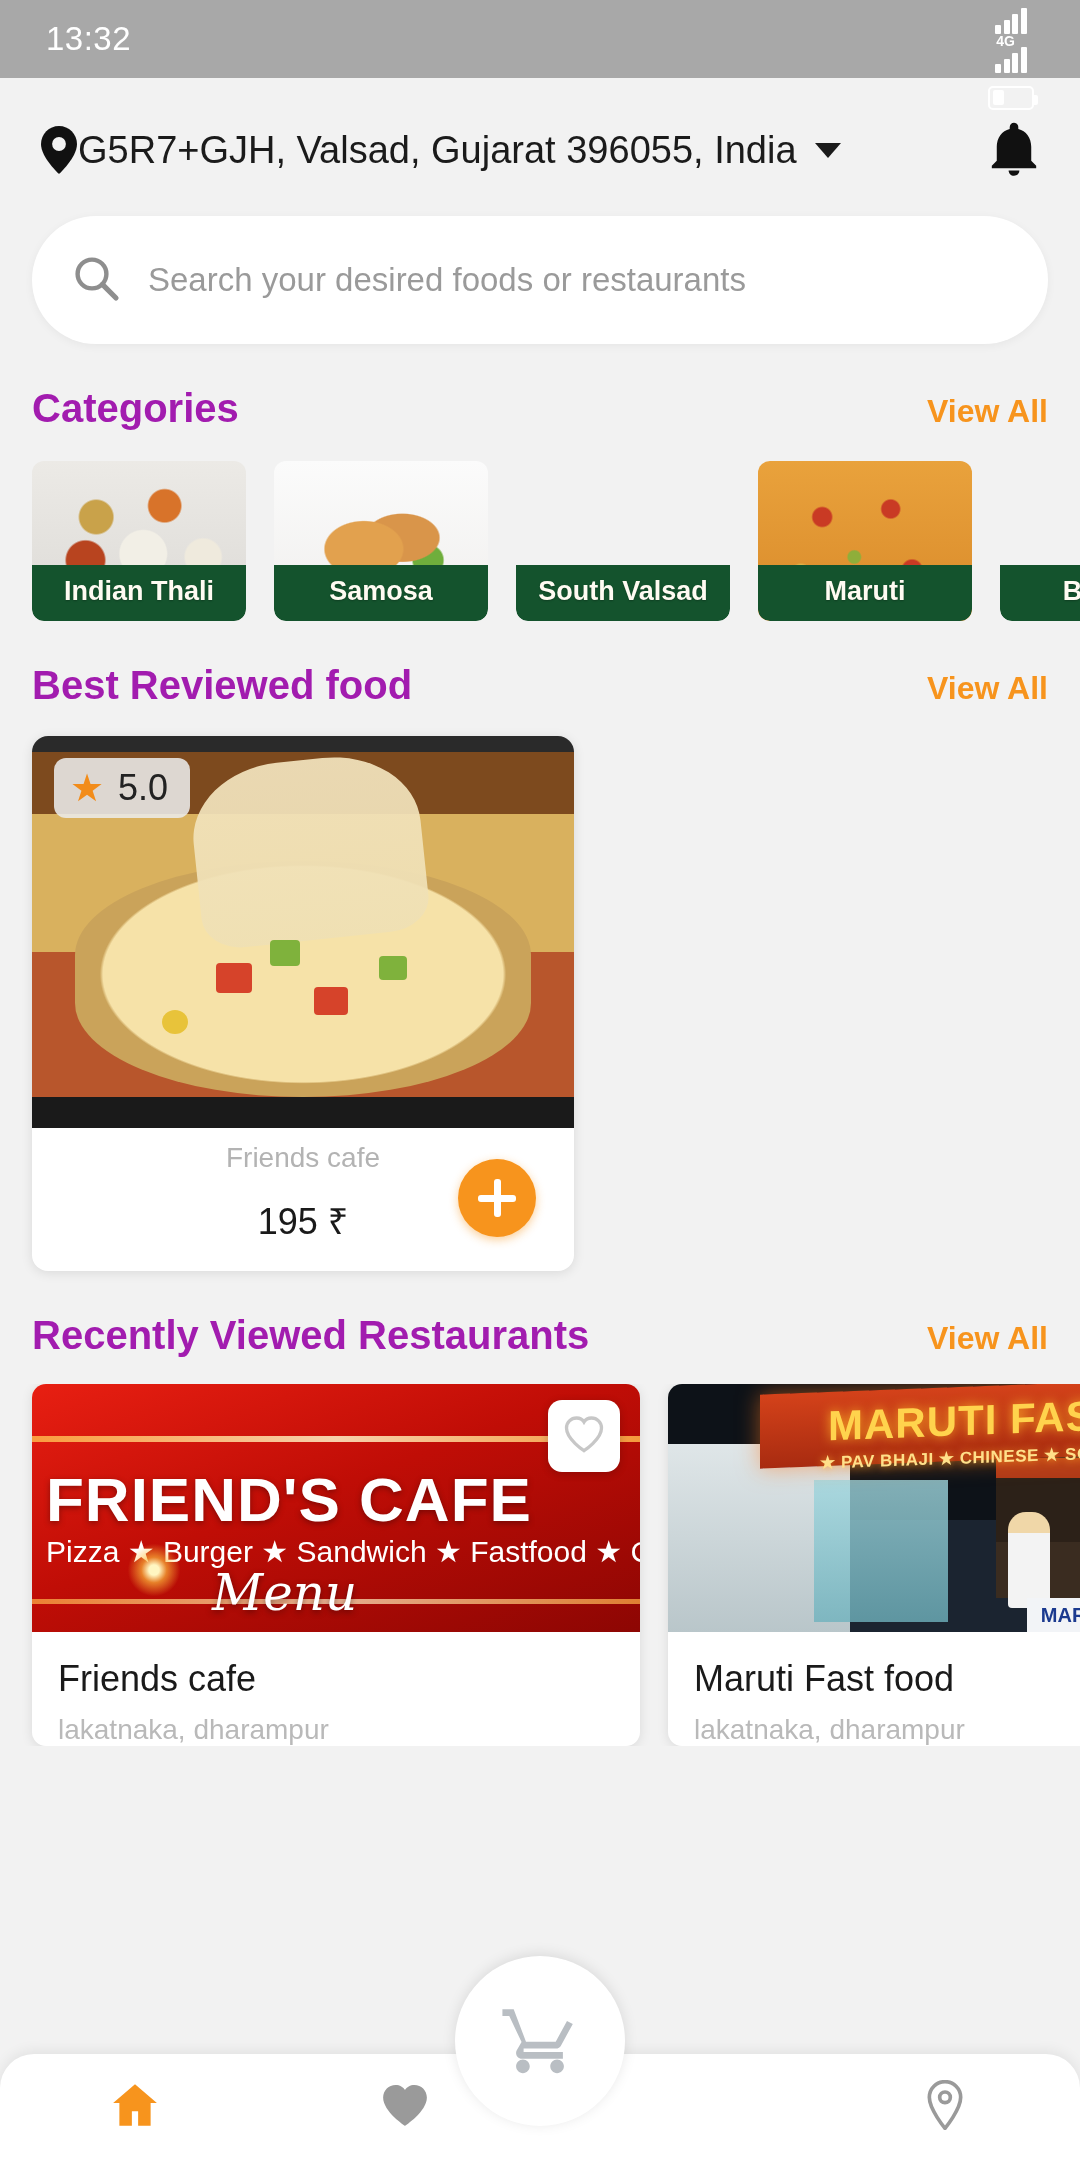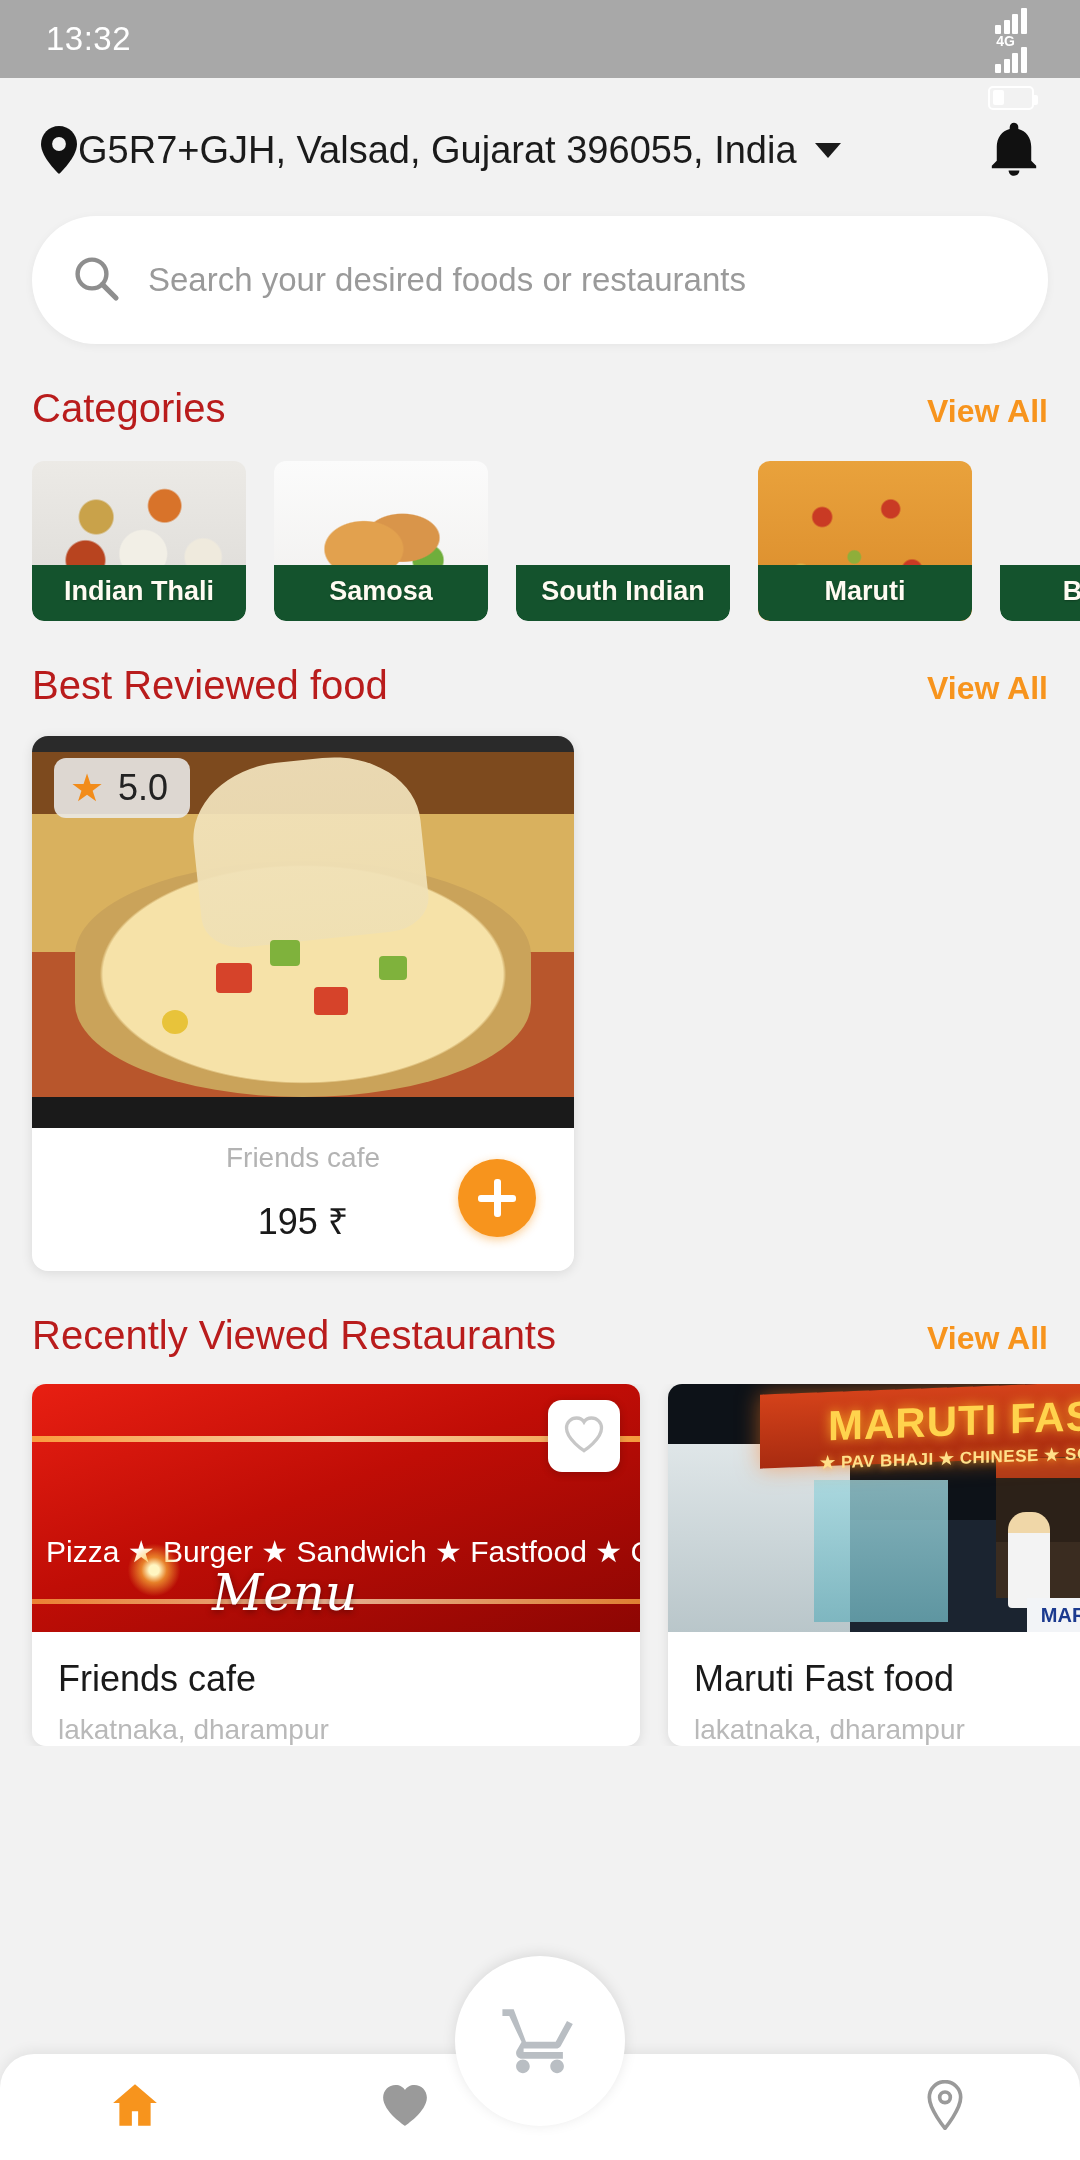--- a/index.html
+++ b/index.html
@@ -49,21 +49,21 @@
     margin: 38px 32px 0 32px; height: 128px; background: #ffffff;
     border-radius: 64px; display: flex; align-items: center; padding: 0 40px;
     box-shadow: 0 2px 10px rgba(0,0,0,.05);
   }
   .search svg { width: 48px; height: 48px; flex: 0 0 auto; }
   .search-ph { margin-left: 28px; font-size: 33px; color: #9a9a9a; }
 
   
   .sec-head { display: flex; align-items: baseline; justify-content: space-between;
               padding: 0 32px; margin-top: 42px; }
-  .sec-title { font-size: 40px; font-weight: 400; color: #b91c1c; }
+  .sec-title { font-size: 40px; font-weight: 700; color: #a21caf; }
   .view-all { font-size: 32px; font-weight: 700; color: #f7941d; }
 
   
   .cats { display: flex; gap: 28px; padding: 0 32px; margin-top: 30px;
           overflow: hidden; height: 160px; }
   .cat { flex: 0 0 214px; height: 160px; position: relative;
          border-radius: 12px; overflow: hidden; display: flex; align-items: flex-end; }
   .cat-img { position: absolute; inset: 0; }
   .cat-label { position: relative; width: 100%; background: #14532d;
                color: #fffbf2; font-size: 27px; font-weight: 700; text-align: center;
@@ -264,21 +264,21 @@
     <div class="cat">
       <div class="cat-img thali"></div>
       <div class="cat-label">Indian Thali</div>
     </div>
     <div class="cat">
       <div class="cat-img samosa"></div>
       <div class="cat-label">Samosa</div>
     </div>
     <div class="cat">
       <div class="cat-img southindian"></div>
-      <div class="cat-label">South Indian</div>
+      <div class="cat-label">South Valsad</div>
     </div>
     <div class="cat">
       <div class="cat-img pizza"></div>
       <div class="cat-label">Maruti</div>
     </div>
     <div class="cat">
       <div class="cat-img burger"></div>
       <div class="cat-label">Burger</div>
     </div>
   </div>
@@ -311,20 +311,21 @@
   <div class="sec-head">
     <div class="sec-title">Recently Viewed Restaurants</div>
     <div class="view-all">View All</div>
   </div>
   <div class="rest-row">
 
     <div class="rest-card">
       <div class="rest-banner ban-friends">
         <div class="glow1"></div>
         <div class="glow2"></div>
+        <div class="bigtxt">FRIEND'S CAFE</div>
         <div class="subtxt">Pizza ★ Burger ★ Sandwich ★ Fastfood ★ ColdCoffee</div>
         <div class="burst"></div>
         <div class="menu">Menu</div>
         <div class="heart-btn">
           <span>
             <svg viewBox="0 0 24 22">
                 <path d="M12 21C12 21 1.5 14.2 1.5 7.4 1.5 4 4.2 1.4 7.5 1.4c2 0 3.7 1 4.5 2.4.8-1.4 2.5-2.4 4.5-2.4 3.3 0 6 2.6 6 6 0 6.8-10.5 13.6-10.5 13.6z" fill="none" stroke="#c7c7c7" stroke-width="2"></path>
               </svg>
           </span>
         </div>

